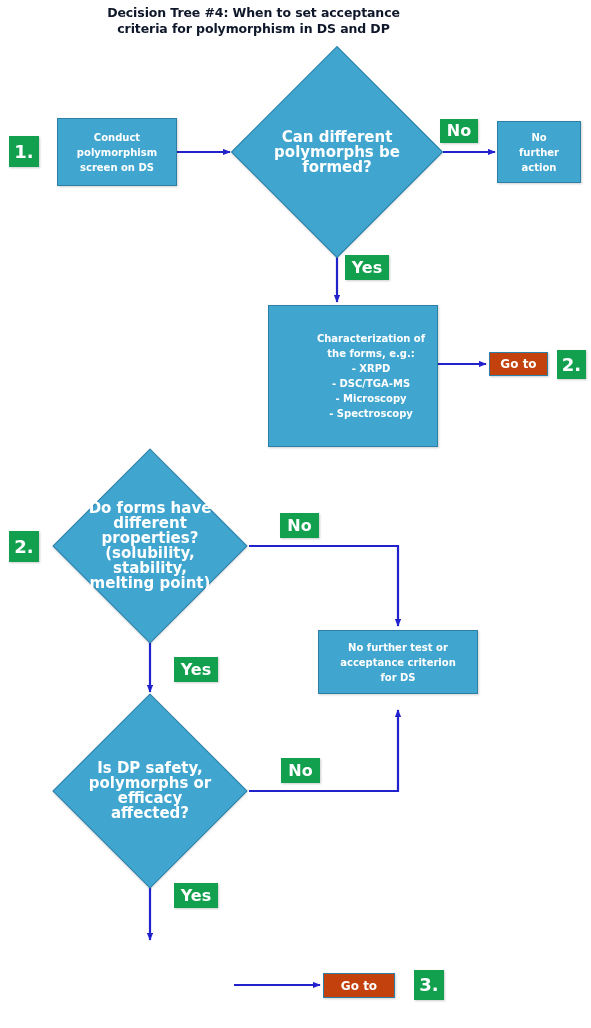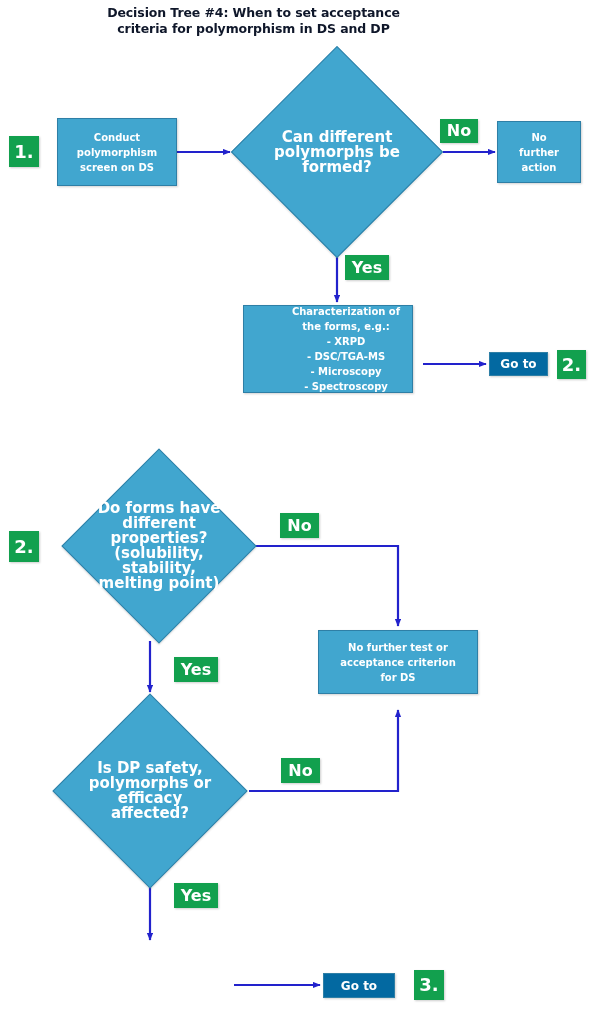--- a/index.html
+++ b/index.html
@@ -111,21 +111,21 @@
   }
   .badge-answer {
     font-size: 16px;
     padding: 0 3px;
     box-shadow: 1px 1px 2px rgba(0,0,0,0.2);
   }
 
   
   .gotobox {
     position: absolute;
-    background: #0369a1;
+    background: #c2410c;
     border: 1px solid #2E7FA6;
     box-sizing: border-box;
     color: #ffffff;
     font-weight: bold;
     font-size: 12px;
     display: flex;
     align-items: center;
     justify-content: center;
     box-shadow: 1px 1px 2px rgba(0,0,0,0.18);
   }
@@ -201,38 +201,38 @@
   <div class="pbox" style="left:497px; top:121px; width:84px; height:62px;">
     <div class="inner">
       <div>No</div>
       <div>further</div>
       <div>action</div>
     </div>
   </div>
 
   <div class="badge badge-answer" style="left:345px; top:255px; width:44px; height:25px;">Yes</div>
 
-  <div class="pbox" style="left:243px; top:305px; width:170px; height:88px;padding-left:36px;">
+  <div class="pbox" style="left:268px; top:305px; width:170px; height:142px;padding-left:36px;">
     <div class="inner">
       <div>Characterization of</div>
       <div>the forms, e.g.:</div>
       <div>- XRPD</div>
       <div>- DSC/TGA-MS</div>
       <div>- Microscopy</div>
       <div>- Spectroscopy</div>
     </div>
   </div>
 
   <div class="gotobox" style="left:489px; top:352px; width:59px; height:24px;">Go to</div>
 
   <div class="badge badge-step" style="left:557px; top:350px; width:29px; height:29px;">2.</div>
 
   <div class="badge badge-step" style="left:9px; top:531px; width:30px; height:31px;">2.</div>
 
-  <div class="diamond d-wide" style="left:90px; top:477px; width:138px; height:138px;">
+  <div class="diamond d-wide" style="left:81px; top:477px; width:138px; height:138px;">
     <div class="shape"></div>
     <div class="dlabel">
       <span>
         <div>Do forms have</div>
         <div>different properties?</div>
         <div>(solubility, stability,</div>
         <div>melting point)</div>
       </span>
     </div>
   </div>

